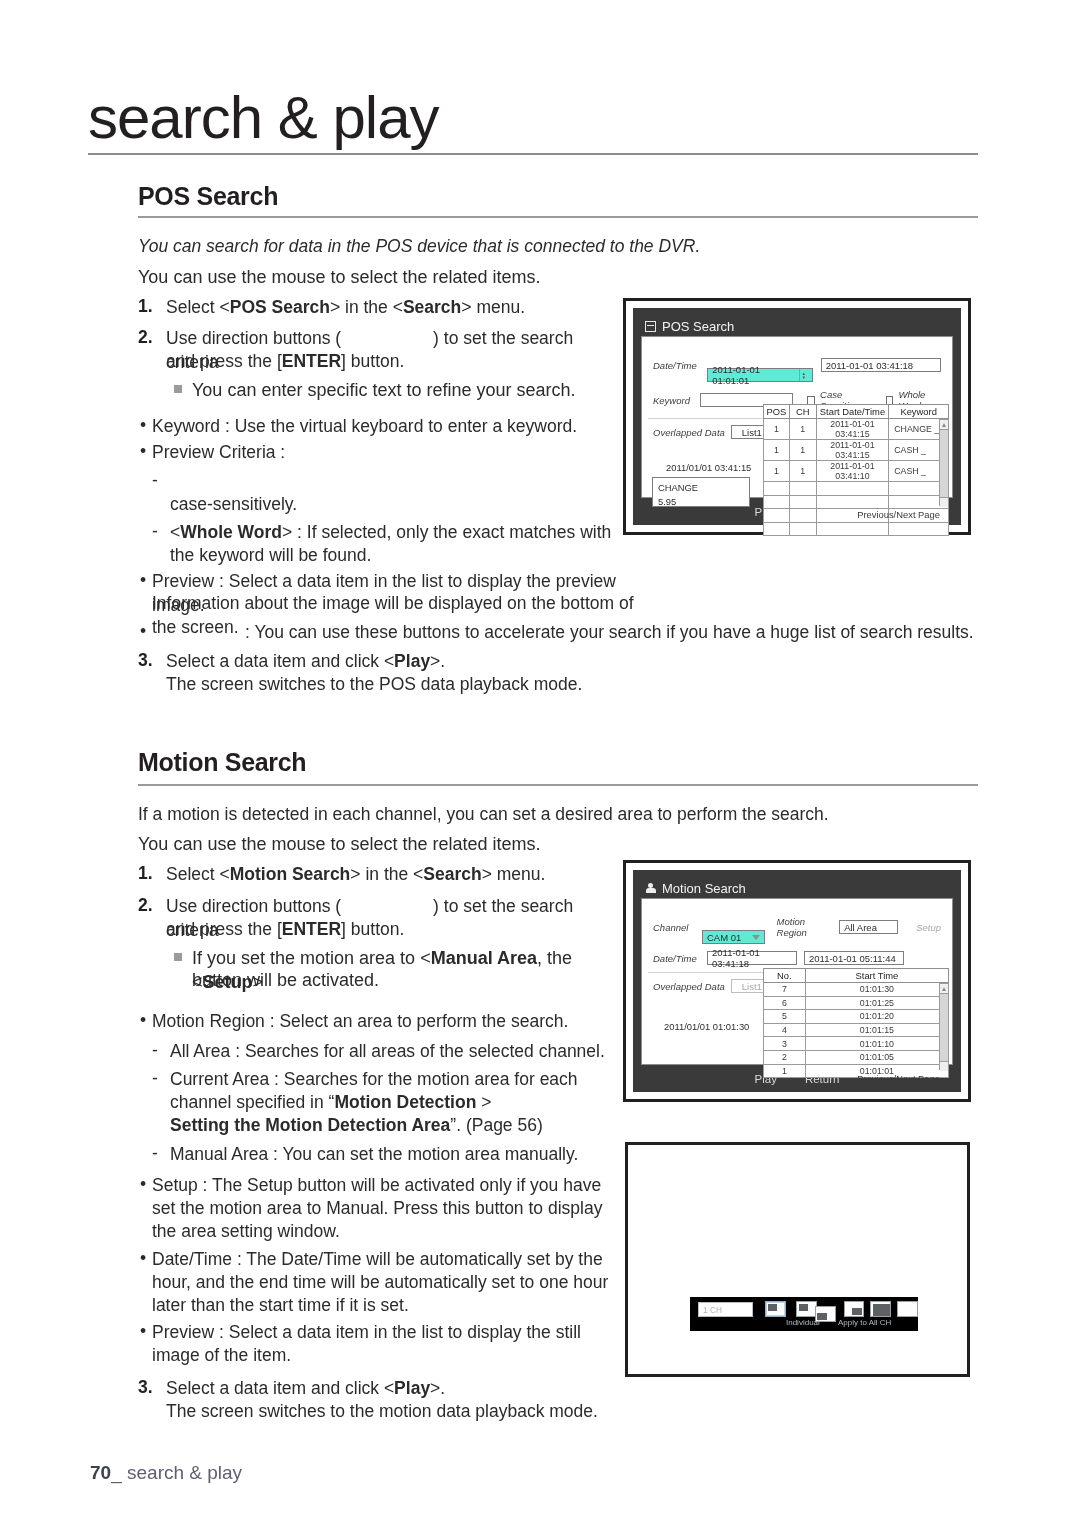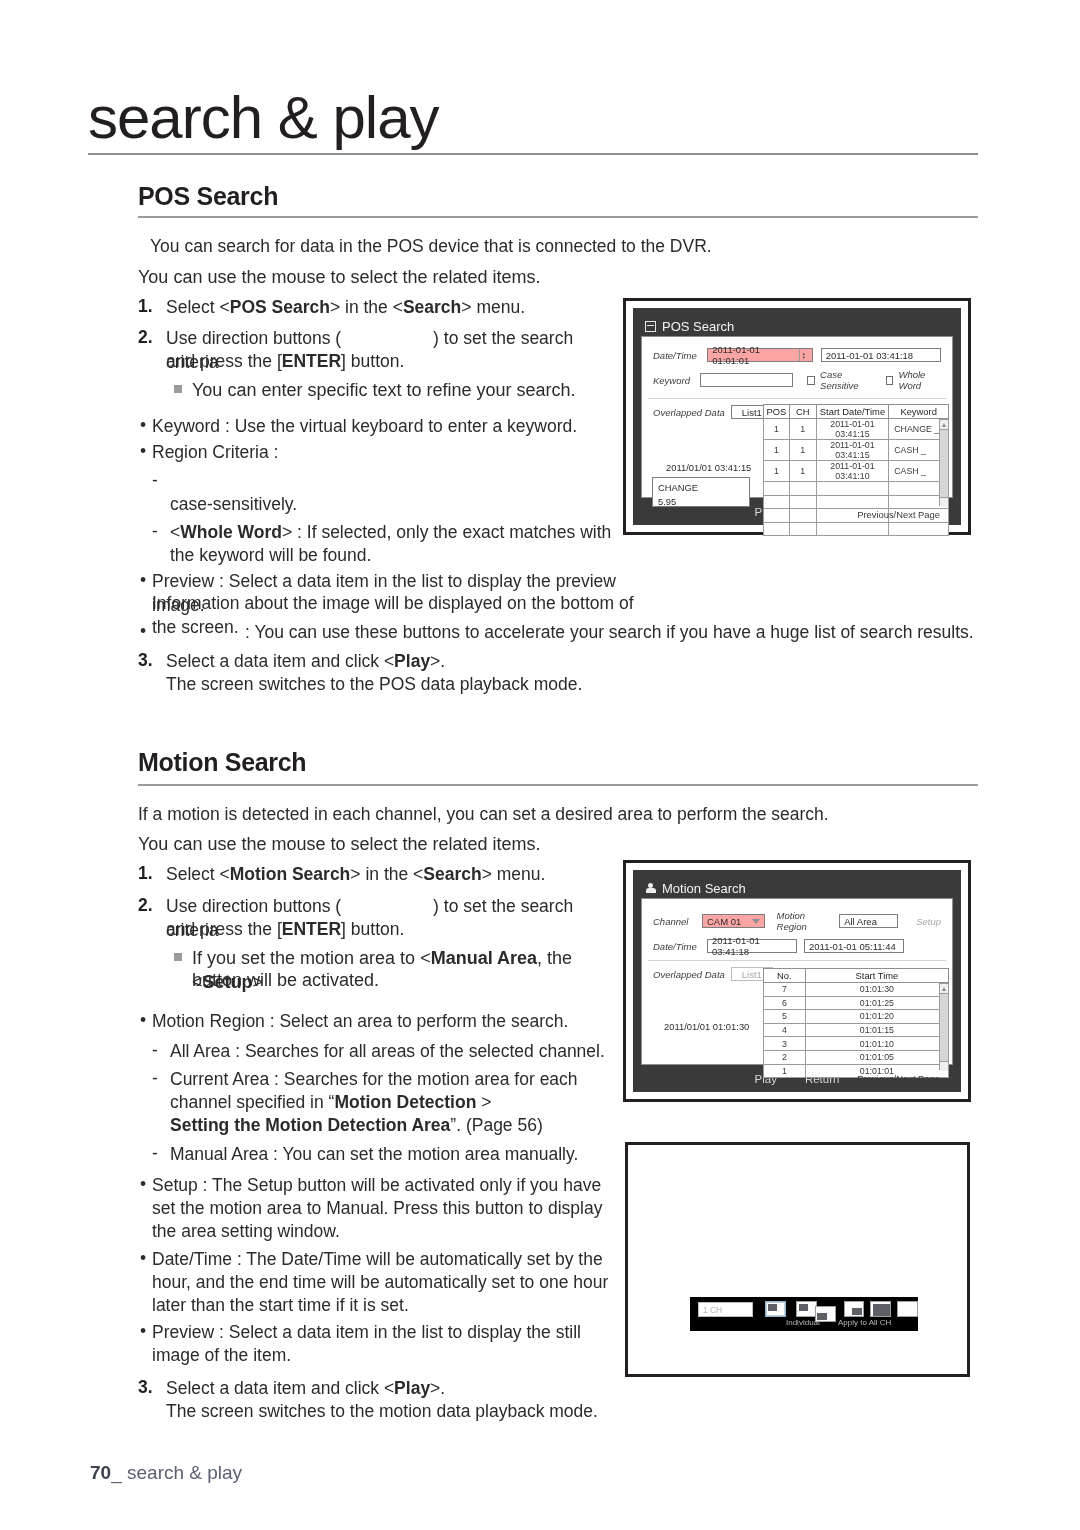--- a/index.html
+++ b/index.html
@@ -89,21 +89,21 @@
   }
 
   .row { display: flex; align-items: center; }
   .lbl { font-size: 9.5px; color: #3d3d3d; font-style: italic; }
 
   .fld {
     border: 1px solid #7d7d7d; background: #ffffff;
     height: 14px; display: flex; align-items: center;
     font-size: 9.5px; color: #2c2c2c; padding: 0 4px;
   }
-  .fld.sel { background: #fca5a5; }
+  .fld.sel { background: #5eead4; margin-top: 20px; }
   .fld.dim { color: #a8a8a8; border-color: #bdbdbd; }
   .spin {
     width: 9px; height: 100%; border-left: 1px solid #9a9a9a;
     display:flex; flex-direction:column; align-items:center; justify-content:center;
     margin-left:auto; font-size:5px; color:#555; line-height:4px;
   }
   .combo-arrow {
     margin-left: auto; width: 0; height: 0;
     border-left: 4px solid transparent; border-right: 4px solid transparent;
     border-top: 5px solid #8f8f8f;
@@ -178,38 +178,38 @@
 <body>
 
 <div class="page">
 
   <div class="chapter-title">search &amp; play</div>
   <div class="chapter-rule"></div>
 
   <div class="sec-head" style="left:138px; top:182px;">POS Search</div>
   <div class="sec-rule" style="left:138px; top:216px; width:840px;"></div>
 
-  <div class="txt t17" style="left:150px; top:235px; width:820px;">You can search for data in the POS device that is connected to the DVR.</div>
+  <div class="txt t17" style="left:138px; top:235px; width:820px;font-style:italic;">You can search for data in the POS device that is connected to the DVR.</div>
   <div class="txt t15" style="left:138px; top:265px; width:820px;">You can use the mouse to select the related items.</div>
 
   <div class="num" style="left:138px; top:296px;">1.</div>
   <div class="txt t17" style="left:166px; top:296px; width:450px;"><span>Select &lt;</span><span class="b">POS Search</span><span>&gt; in the &lt;</span><span class="b">Search</span><span>&gt; menu.</span></div>
 
   <div class="num" style="left:138px; top:327px;">2.</div>
   <div class="txt t17" style="left:166px; top:327px; width:460px;"><span>Use direction buttons (</span><span style="display:inline-block;width:92px;"></span><span>) to set the search criteria</span></div>
   <div class="txt t17" style="left:166px; top:350px; width:460px;"><span>and press the [</span><span class="b">ENTER</span><span>] button.</span></div>
 
   <div class="notesq" style="left:174px; top:385px;"></div>
   <div class="txt t15" style="left:192px; top:378px; width:430px;">You can enter specific text to refine your search.</div>
 
   <div class="bullet" style="left:140px; top:415px;">•</div>
   <div class="txt t17" style="left:152px; top:415px; width:470px;">Keyword : Use the virtual keyboard to enter a keyword.</div>
 
   <div class="bullet" style="left:140px; top:441px;">•</div>
-  <div class="txt t17" style="left:152px; top:441px; width:470px;">Region Criteria :</div>
+  <div class="txt t17" style="left:152px; top:441px; width:470px;">Preview Criteria :</div>
 
   <div class="dash" style="left:152px; top:470px;">-</div>
   <div class="txt t17" style="left:170px; top:493px;">case-sensitively.</div>
 
   <div class="dash" style="left:152px; top:521px;">-</div>
   <div class="txt t17" style="left:170px; top:521px; width:450px;">&lt;<span class="b">Whole Word</span><span>&gt; : If selected, only the exact matches with</span></div>
   <div class="txt t17" style="left:170px; top:544px;">the keyword will be found.</div>
 
   <div class="bullet" style="left:140px; top:570px;">•</div>
   <div class="txt t17" style="left:152px; top:570px; width:500px;">Preview : Select a data item in the list to display the preview image.</div>

